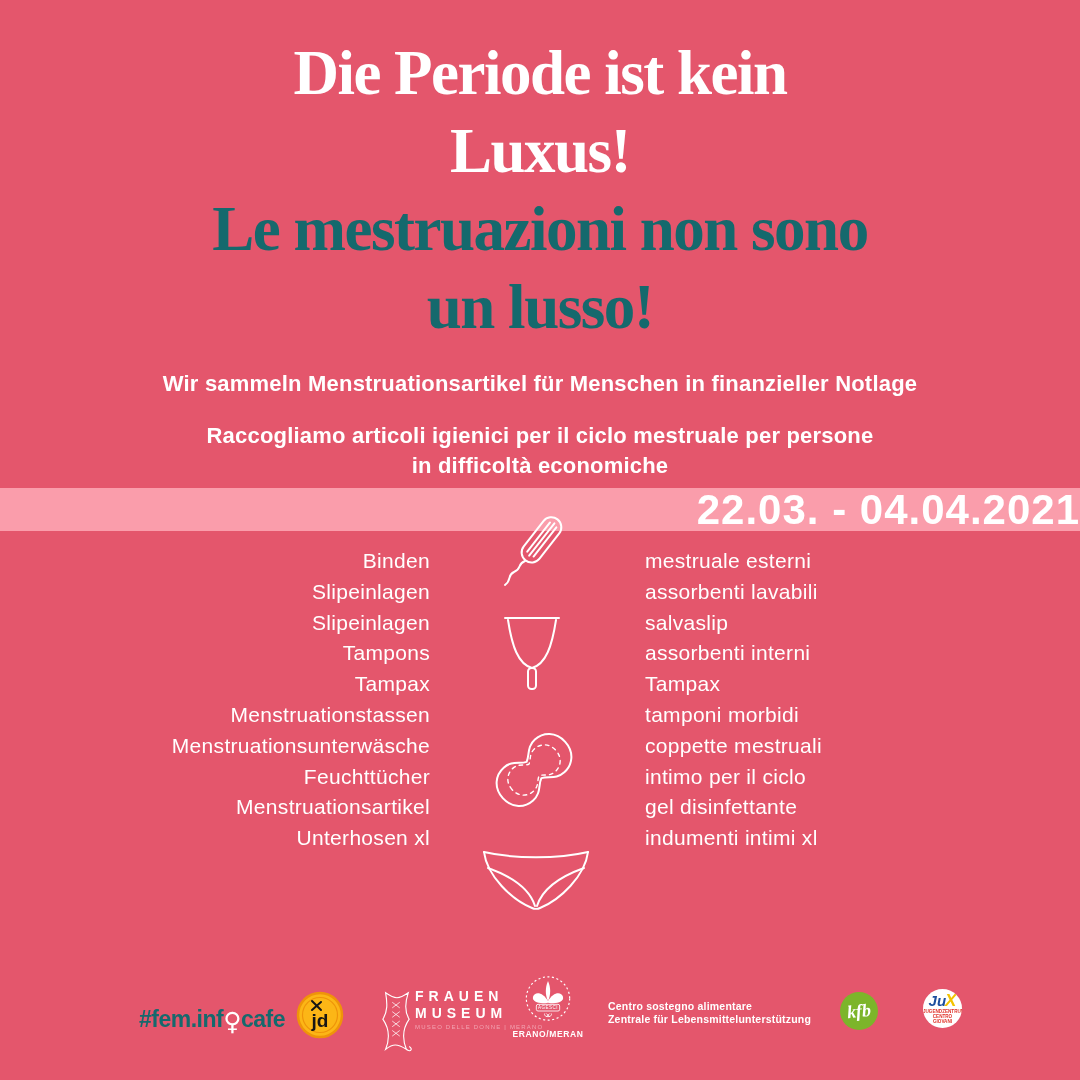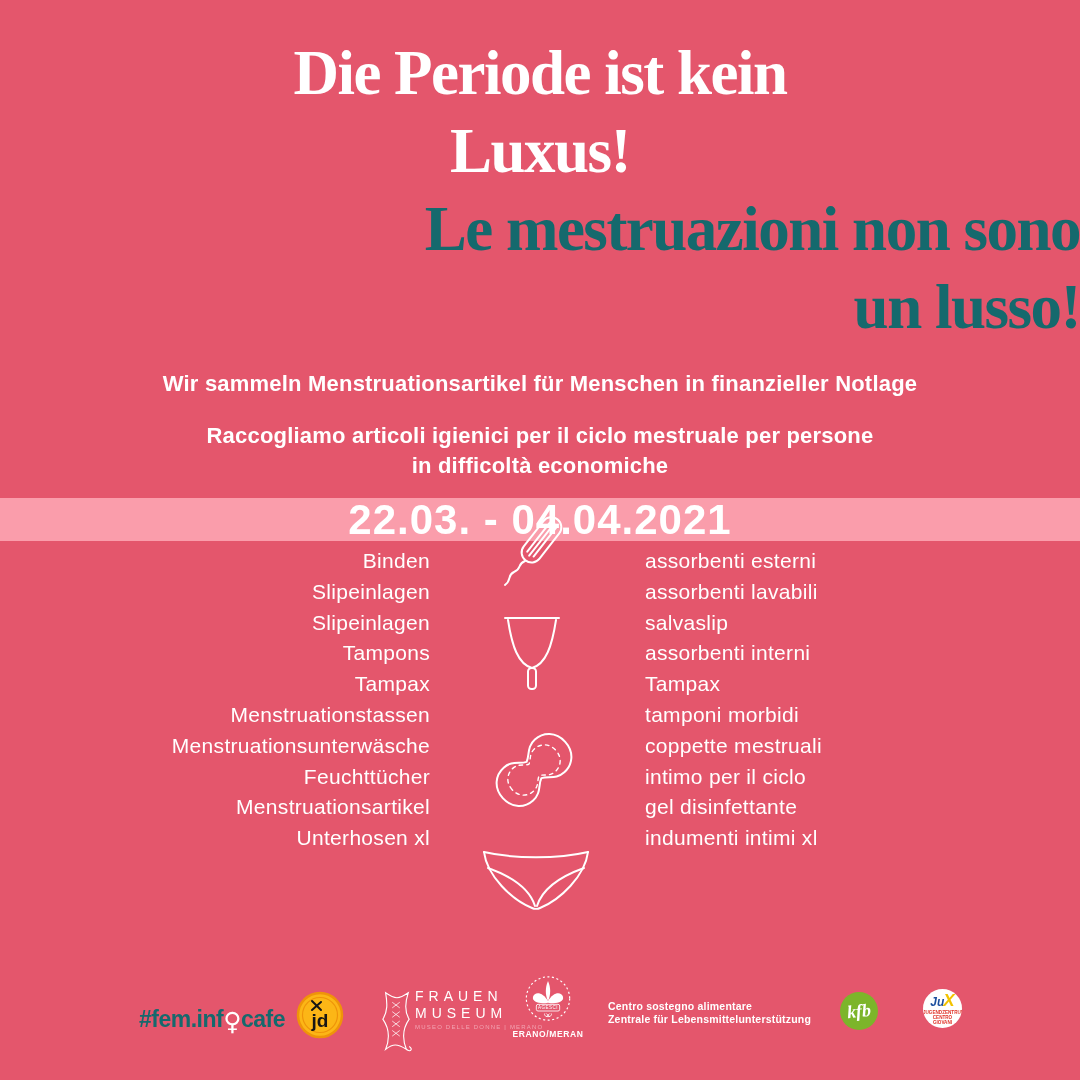--- a/index.html
+++ b/index.html
@@ -10,34 +10,34 @@
   }
   
   .headline {
     position:absolute; top:34px; left:0; width:100%;
     text-align:center;
     font-family:"Liberation Serif", serif;
     font-weight:bold;
     font-size:63px; line-height:78px; letter-spacing:-1.5px;
   }
   .headline-de { color:var(--white,#fff); }
-  .headline-it { color:var(--teal,#15696d);text-align:right; }
+  .headline-it { color:var(--teal,#15696d); }
   
   .intro-de {
     position:absolute; top:371px; left:0; width:100%; text-align:center;
     color:var(--white,#fff); font-weight:bold; font-size:22px; letter-spacing:0.2px;
   }
   .intro-it {
     position:absolute; top:421px; left:0; width:100%; text-align:center;
     color:var(--white,#fff); font-weight:bold; font-size:22px; line-height:30px; letter-spacing:0.2px;
   }
   
   .date-band {
-    position:absolute; top:498px; left:0; width:100%; height:43px;
-    background:var(--band,#fa9dab); text-align:center;
+    position:absolute; top:488px; left:0; width:100%; height:43px;
+    background:var(--band,#fa9dab); text-align:right;
   }
   .date-band span {
     color:var(--white,#fff); font-weight:bold; font-size:42px; line-height:44px; letter-spacing:1px;
   }
   
   .list { position:absolute; top:546px; color:var(--white,#fff); font-size:21px; line-height:30.8px; letter-spacing:0.3px; }
   .list-de { right:650px; text-align:right; }
   .list-it { left:645px; text-align:left; }
   
   .icon { position:absolute; }
@@ -51,21 +51,21 @@
   .femcafe {
     position:absolute; left:139px; top:1006px;
     color:var(--teal,#15696d); font-weight:bold; font-size:23px; letter-spacing:-0.5px;
   }
   .femcafe .venus { color:var(--white,#fff); font-family:"DejaVu Sans",sans-serif; font-size:25px; font-weight:bold; vertical-align:-3px; }
   .logo-jd { position:absolute; left:296px; top:991px; width:48px; height:48px; }
   .logo-fm { position:absolute; left:380px; top:988px; display:flex; }
   .logo-fm .corset { width:32px; height:64px; margin-top:2px; }
   .logo-fm .corset path { fill:none; stroke:var(--white,#fff); stroke-width:1.2; }
   .logo-fm .fm-text { margin-left:3px; color:var(--white,#fff); }
-  .logo-fm .fm-title { font-size:14px; letter-spacing:5px; line-height:16.5px; font-weight:normal; }
+  .logo-fm .fm-title { font-size:14px; letter-spacing:5px; line-height:16.5px; font-weight:bold; }
   .logo-fm .fm-sub { margin-top:3px; font-size:6px; letter-spacing:1.2px; color:var(--fm_subtitle_pink,#f2a3b2); }
   .logo-scout { position:absolute; left:508px; top:975px; width:80px; text-align:center; }
   .logo-scout svg { display:block; margin:0 auto; width:50px; height:52px; }
   .logo-scout .caption { margin-top:2px; color:var(--white,#fff); font-size:8.5px; letter-spacing:0.6px; font-weight:bold; }
   .centro {
     position:absolute; left:608px; top:1000px;
     color:var(--white,#fff); font-weight:bold; font-size:10.5px; line-height:13px; letter-spacing:0.2px;
   }
   .logo-kfb {
     position:absolute; left:840px; top:992px; width:38px; height:38px; border-radius:50%;
@@ -73,21 +73,21 @@
   }
   .logo-kfb span {
     color:var(--white,#fff); font-family:"Liberation Serif",serif; font-style:italic; font-weight:bold;
     font-size:18px; transform:rotate(-6deg); display:block;
   }
   .logo-jux {
     position:absolute; left:923px; top:989px; width:39px; height:39px; border-radius:50%;
     background:var(--white,#fff); text-align:center; overflow:hidden;
   }
   .logo-jux .jux-word { margin-top:4px; line-height:16px; font-style:italic; font-weight:bold; }
-  .logo-jux .jux-ju { color:var(--jux_blue,#1d4f9e); font-size:12px; }
+  .logo-jux .jux-ju { color:var(--jux_blue,#1d4f9e); font-size:15px; }
   .logo-jux .jux-x  { color:var(--jux_yellow,#f3c300); font-size:17px; margin-left:-1px; }
   .logo-jux .jux-cap { color:var(--jux_red,#e03127); font-weight:bold; font-size:4.6px; line-height:5.2px; }
 </style>
 </head>
 <body>
 
 <div class="poster">
 
   <header class="headline">
     <div class="headline-de">
@@ -119,21 +119,21 @@
       <div class="row">Tampax</div>
       <div class="row">Menstruationstassen</div>
       <div class="row">Menstruationsunterwäsche</div>
       <div class="row">Feuchttücher</div>
       <div class="row">Menstruationsartikel</div>
       <div class="row">Unterhosen xl</div>
     </div>
 
   <div class="list list-it">
 
-  <div class="row">assorbenti esterni</div>
+  <div class="row">mestruale esterni</div>
       <div class="row">assorbenti lavabili</div>
       <div class="row">salvaslip</div>
       <div class="row">assorbenti interni</div>
       <div class="row">Tampax</div>
       <div class="row">tamponi morbidi</div>
       <div class="row">coppette mestruali</div>
       <div class="row">intimo per il ciclo</div>
       <div class="row">gel disinfettante</div>
       <div class="row">indumenti intimi xl</div>
     </div>

